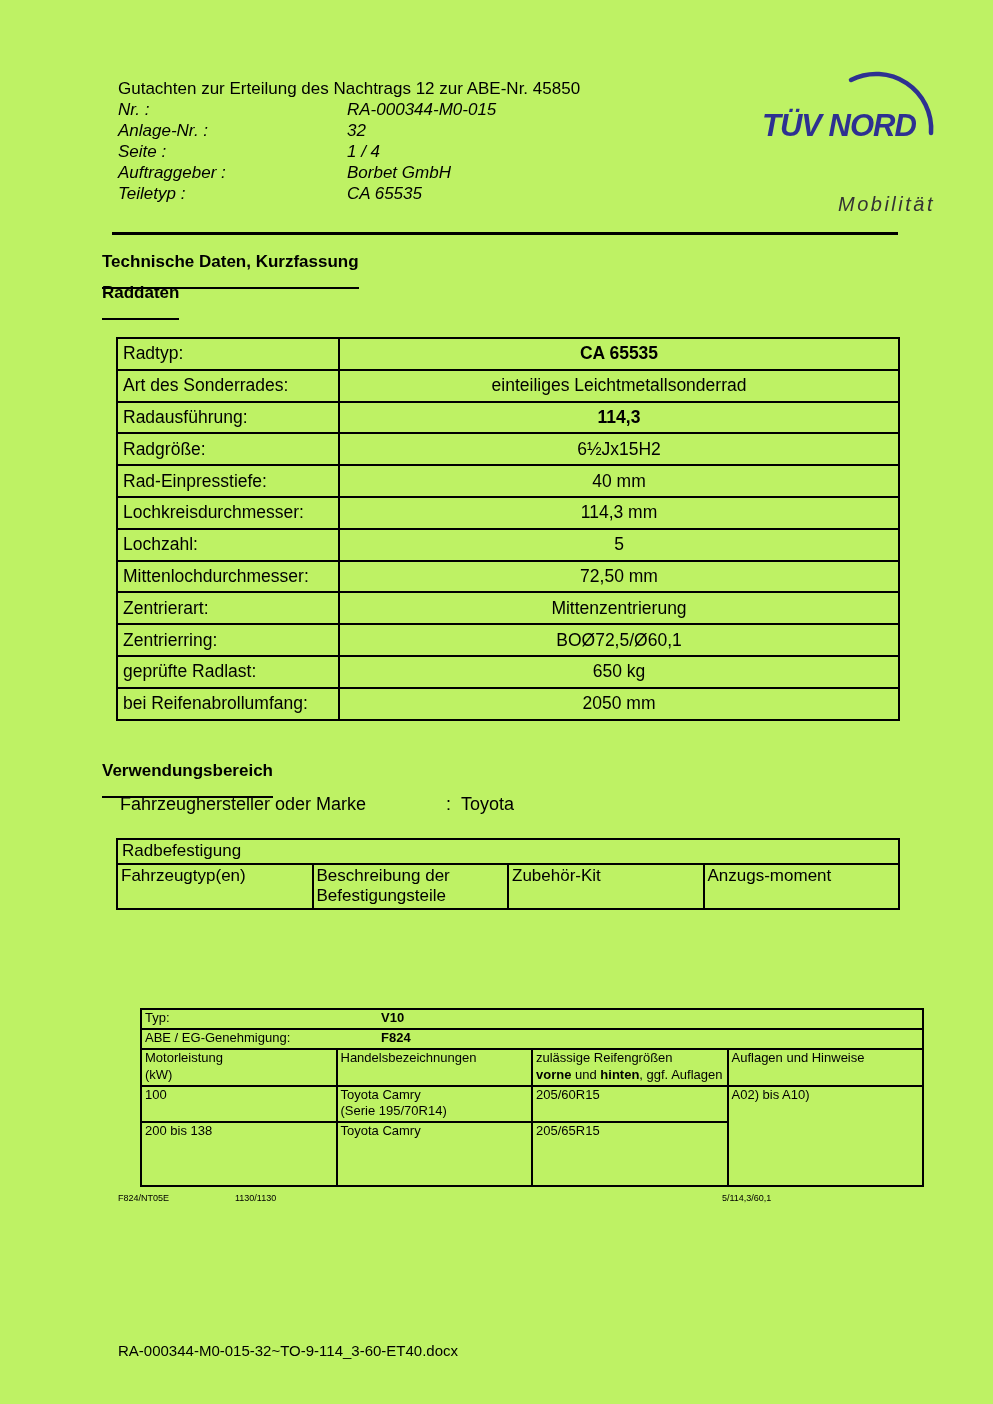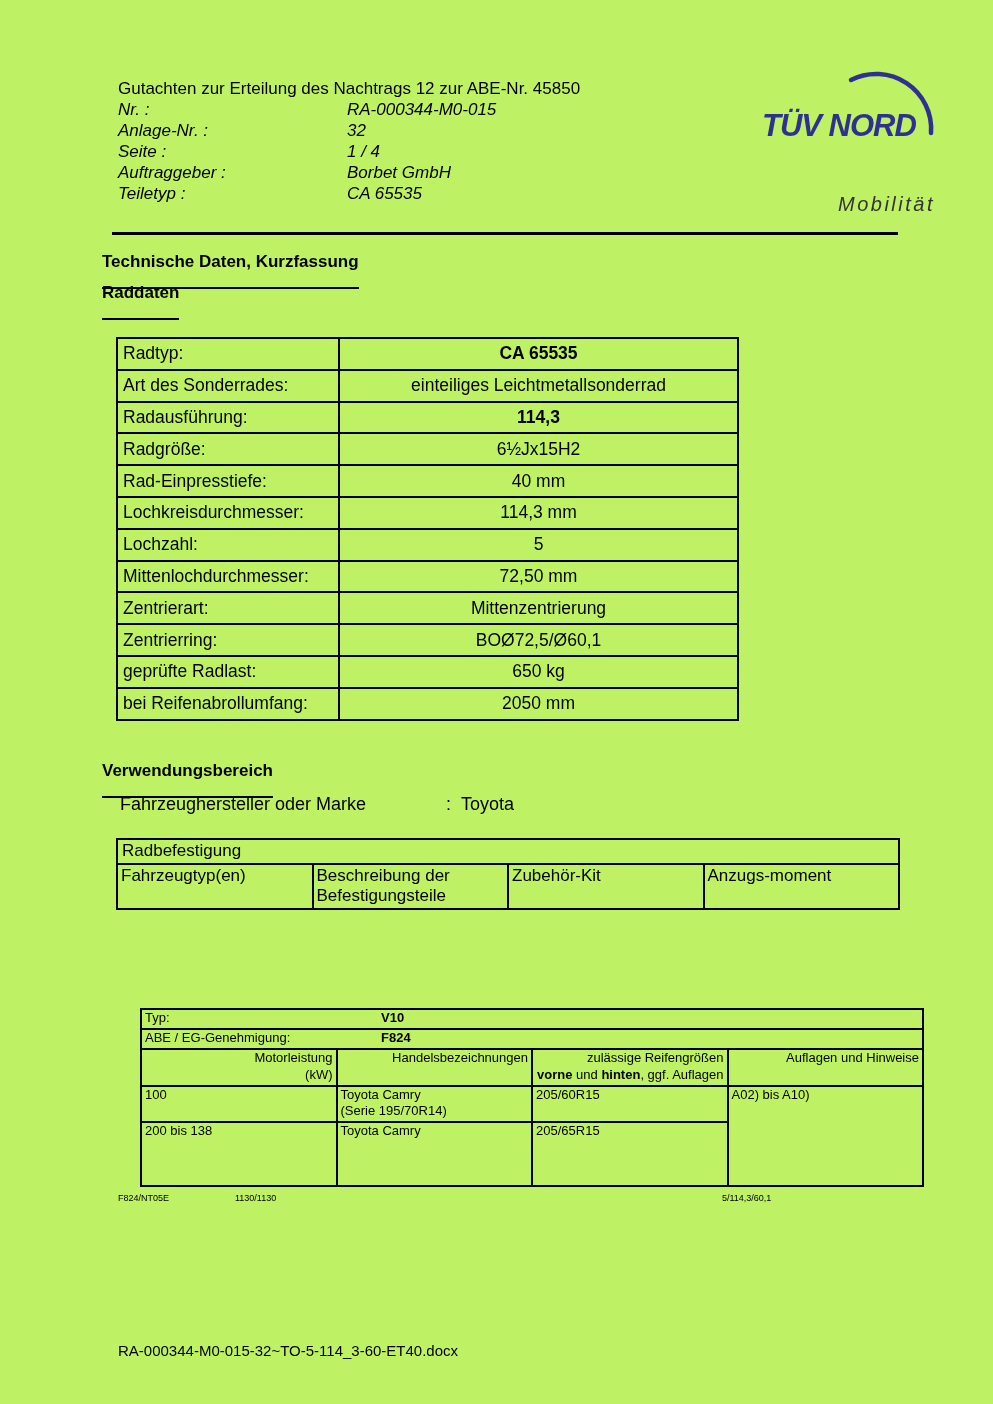--- a/index.html
+++ b/index.html
@@ -42,21 +42,21 @@
   
   .hersteller { position:absolute; left:120px; top:794px; font-size:18px; }
   .hersteller .hlabel { display:inline-block; width:326px; }
   .hersteller .hval { margin-left:10px; }
 
   
   table { border-collapse:collapse; table-layout:fixed; }
   td, th { border:2px solid #000; font-weight:normal; text-align:left; }
 
   
-  .t-raddaten { position:absolute; left:116px; top:337px; width:623px; font-size:17.5px; }
+  .t-raddaten { position:absolute; left:116px; top:337px; width:784px; font-size:17.5px; }
   .t-raddaten td { height:31.8px; vertical-align:middle; }
   .t-raddaten td.lab { width:222px; padding-left:5px; }
   .t-raddaten td.val { text-align:center; }
   .t-raddaten tr.bold-value td.val { font-weight:bold; }
 
   
   .t-radbef { position:absolute; left:116px; top:838px; width:784px; font-size:17px; line-height:1.18; }
   .t-radbef td { vertical-align:top; padding:1px 3px 2px 3px; }
   .t-radbef .c1 { width:267px; }
   .t-radbef .c2 { width:324px; }
@@ -70,21 +70,21 @@
   
   .t-typ { position:absolute; left:116px; top:1008px; width:784px; font-size:13px; line-height:1.3;margin-left:24px; }
   .t-typ td { vertical-align:top; padding:0 3px 1px 3px; }
   .t-typ .tc1 { width:117px; }
   .t-typ .tc2 { width:192px;border-radius:10px; }
   .t-typ .tc3 { width:295px; }
   .t-typ .tc4 { width:180px; }
   .t-typ .kvrow td { height:18px; }
   .t-typ .kv-label { display:inline-block; width:236px; }
   .t-typ .kv-value { font-weight:bold; }
-  .t-typ .hd td { height:36px;text-align:right; }
+  .t-typ .hd td { height:36px; }
   .t-typ .r1 td { height:34px; }
   .t-typ .r2 td { height:64px; }
   .b { font-weight:bold; }
 
   
   .typ-footer { position:absolute; left:118px; top:1193px; width:784px; height:12px; font-size:9px; }
   .typ-footer span { position:absolute; top:0; white-space:nowrap; }
   .tf1 { left:0; }
   .tf2 { left:117px; }
   .tf3 { left:604px; }
@@ -249,15 +249,15 @@
       </tr>
     </tbody>
   </table>
 
   <div class="typ-footer">
     <span class="tf1">F824/NT05E</span>
     <span class="tf2">1130/1130</span>
     <span class="tf3">5/114,3/60,1</span>
   </div>
 
-  <div class="page-footer">RA-000344-M0-015-32~TO-5-114_3-60-ET40.docx</div>
+  <div class="page-footer">RA-000344-M0-015-32~TO-9-114_3-60-ET40.docx</div>
 
 </div>
 
 </body></html>

